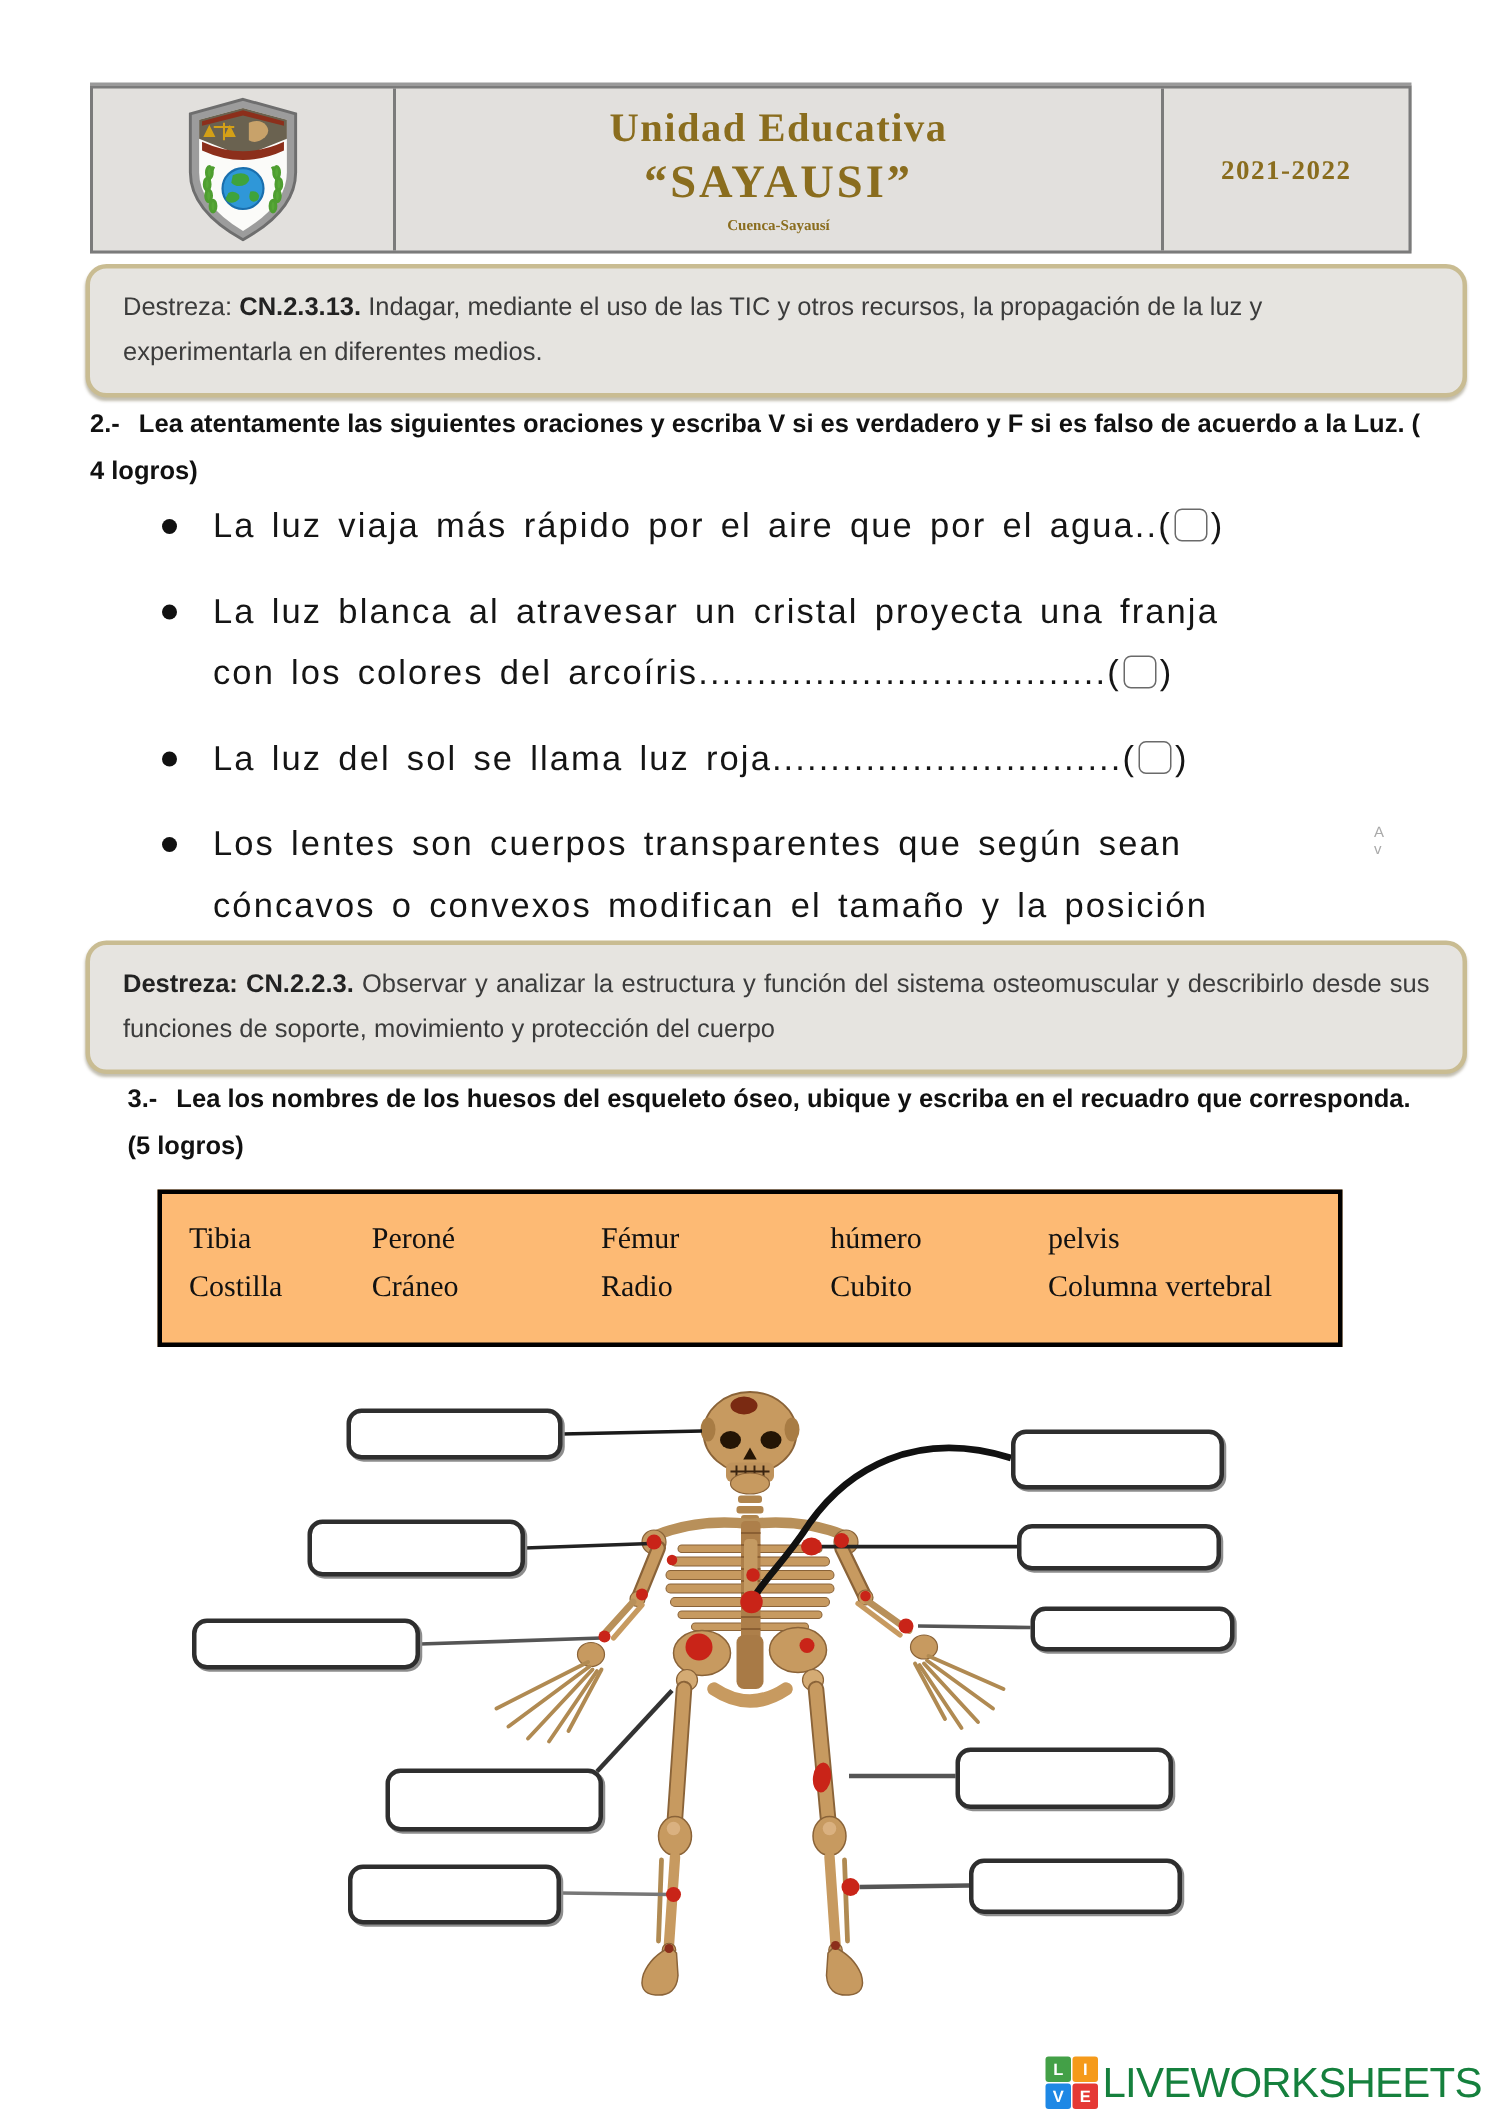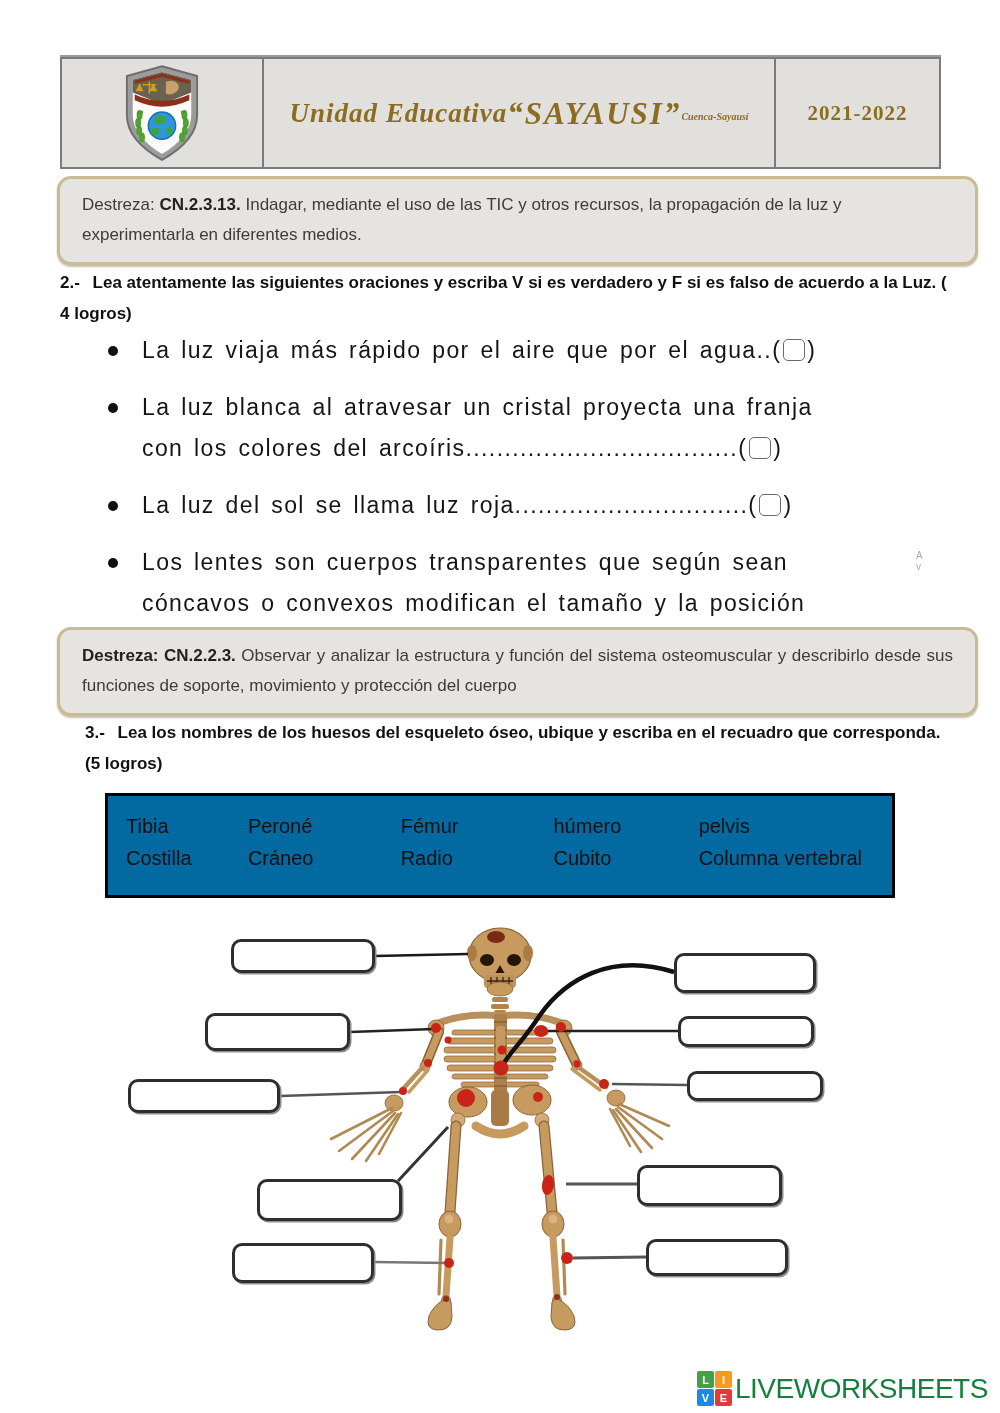--- a/index.html
+++ b/index.html
@@ -11,26 +11,26 @@
 
   
   .hdr-table {
     position:absolute; left:60px; top:57px; width:881px; height:112px;
     display:flex; background:#e2e0dd; border:2px solid #7b7b7b;
     box-shadow:0 -2px 0 #9a9a9a;
   }
   .hdr-cell { border-right:2px solid #7b7b7b; display:flex; align-items:center; justify-content:center; }
   .hdr-cell:last-child { border-right:none; }
   .hdr-logo-cell { width:202px; }
-  .hdr-title-cell { width:512px; flex-direction:row;font-style:italic; }
+  .hdr-title-cell { width:512px; flex-direction:column; }
   .hdr-year-cell { flex:1; }
   .hdr-title-1 { font-family:"Liberation Serif", serif; font-weight:bold; font-size:27px; color:#8a6d1e; letter-spacing:1px; }
   .hdr-title-2 { font-family:"Liberation Serif", serif; font-weight:bold; font-size:31px; color:#8a6d1e; letter-spacing:2px; margin-top:2px;}
   .hdr-title-3 { font-family:"Liberation Serif", serif; font-weight:bold; font-size:10px; color:#8a6d1e; margin-top:6px; }
-  .hdr-year { font-family:"Liberation Serif", serif; font-weight:bold; font-size:21px; color:#8a6d1e; letter-spacing:1px;}
+  .hdr-year { font-family:"Liberation Serif", serif; font-weight:bold; font-size:18px; color:#8a6d1e; letter-spacing:1px;}
 
   
   .skill-box {
     position:absolute; left:57px; width:921px;
     background:#e6e4e0; border:3px solid #c9bc92; border-radius:14px;
     padding:11px 22px 12px 22px; font-size:17px; color:#3c3c3c; line-height:1.75;
     box-shadow:0 2px 2px rgba(120,110,80,.45);
   }
   .skill-box b { color:#222; }
   #skill1 { top:176px; min-height:64px; }
@@ -51,24 +51,24 @@
     display:inline-block; width:22px; height:22px; vertical-align:-3px;
     border:1.6px solid #6a6a6a; border-radius:5px; background:#fff; margin:0 2px;
   }
   .paren { font-size:23px; }
 
   .margin-note { position:absolute; left:916px; top:550px; font-size:10px; color:#a9a9a9; line-height:11px; }
 
   
   .bone-box {
     position:absolute; left:105px; top:793px; width:790px; height:105px;
-    border:3px solid #000; background:#0369a1;
+    border:3px solid #000; background:#fdba74;
     display:grid; grid-template-columns:17% 20% 20% 19% 24%;
     align-content:center; row-gap:9px; padding:4px 10px 10px 10px;
-    font-size:20px; color:#111;
+    font-size:20px; color:#111;font-family:Liberation Serif, serif;
   }
   .bone-box span { text-align:left; }
   .bone-box span.c1 { text-align:left; padding-left:8px; }
 
   
   .figure { position:absolute; left:0; top:925px; width:1000px; height:420px; }
   .figure svg { position:absolute; left:0; top:0; }
   .ans-box {
     position:absolute; background:#fff; border:3.5px solid #2e2e2e; border-radius:10px;
     box-shadow:1.5px 1.5px 0 #8d8d8d;

